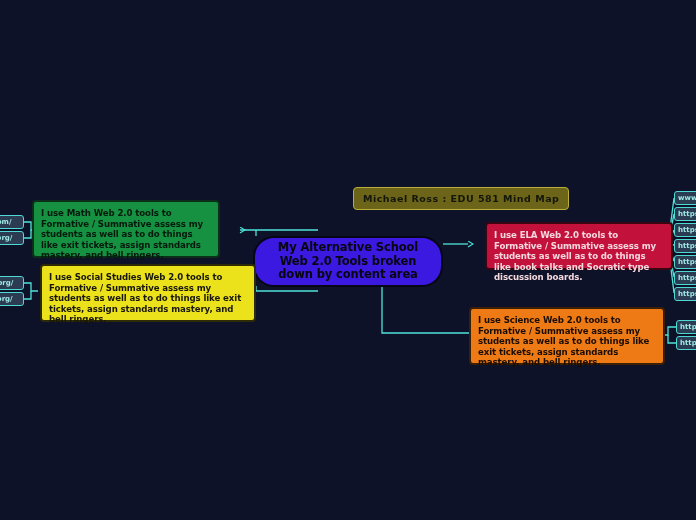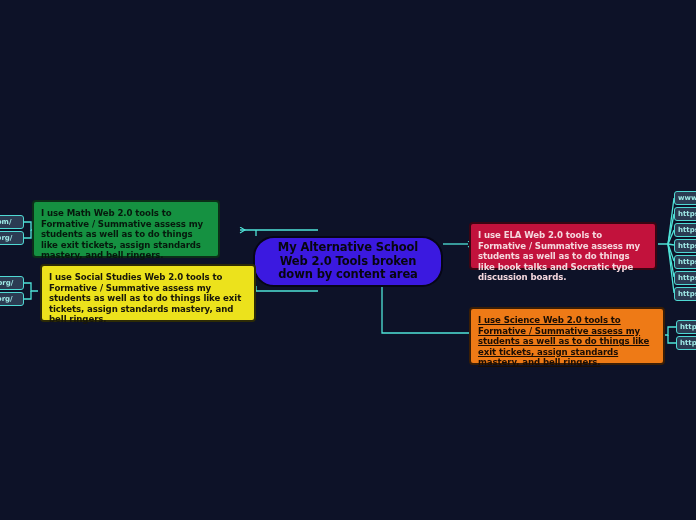--- a/index.html
+++ b/index.html
@@ -72,20 +72,21 @@
   }
   .branch-social {
     background: #ece21c;
     border-color: #2d2b06;
     color: #18170a;
   }
   .branch-ela {
     background: #c2123c;
     border-color: #3a0513;
     color: #f5d8de;
+    margin-left: 16px;
   }
   .branch-science {
     background: #ee7a16;
     border-color: #3a1e05;
     color: #1a0d03;
   }
 
   
   .leaf-node {
     position: absolute;
@@ -140,30 +141,31 @@
       <path d="M668,244 L674,245"></path>
       <path d="M668,244 L674,261"></path>
       <path d="M668,244 L674,277"></path>
       <path d="M668,244 L674,293"></path>
 
       <path d="M658,335 L668,335 L668,327 L676,327"></path>
       <path d="M668,335 L668,343 L676,343"></path>
     </g>
   </svg>
 
+  <div class="node title-node" style="left:353px; top:187px;">Michael Ross  :  EDU 581  Mind Map</div>
 
   <div class="node central-node" style="left:253px; top:236px; width:190px; height:51px;border-radius:21px;">My Alternative School Web 2.0 Tools broken down by content area</div>
 
   <div class="node branch-node branch-math" style="left:32px; top:200px; width:188px; height:58px;">I use Math Web 2.0 tools to Formative / Summative assess my students as well as to do things like exit tickets, assign standards mastery, and bell ringers.</div>
 
   <div class="node branch-node branch-social" style="left:40px; top:264px; width:216px; height:58px;">I use Social Studies Web 2.0 tools to Formative / Summative assess my students as well as to do things like exit tickets, assign standards mastery, and bell ringers.</div>
 
   <div class="node branch-node branch-ela" style="left:469px; top:222px; width:188px; height:48px;">I use ELA Web 2.0 tools to Formative / Summative assess my students as well as to do things like book talks and Socratic type discussion boards.</div>
 
-  <div class="node branch-node branch-science" style="left:469px; top:307px; width:196px; height:58px;text-decoration:underline;">I use Science Web 2.0 tools to Formative / Summative assess my students as well as to do things like exit tickets, assign standards mastery, and bell ringers.</div>
+  <div class="node branch-node branch-science" style="left:469px; top:307px; width:196px; height:58px;">I use Science Web 2.0 tools to Formative / Summative assess my students as well as to do things like exit tickets, assign standards mastery, and bell ringers.</div>
 
   <div class="leaf-node" style="left:-14px; top:215px; width:38px;">.com/</div>
   <div class="leaf-node" style="left:-14px; top:231px; width:38px;">y.org/</div>
 
   <div class="leaf-node" style="left:-14px; top:276px; width:38px;">e.org/</div>
   <div class="leaf-node" style="left:-14px; top:292px; width:38px;">s.org/</div>
 
   <div class="leaf-node" style="left:674px; top:191px; width:34px;">www.</div>
   <div class="leaf-node" style="left:674px; top:207px; width:34px;">https</div>
   <div class="leaf-node" style="left:674px; top:223px; width:34px;">https</div>

